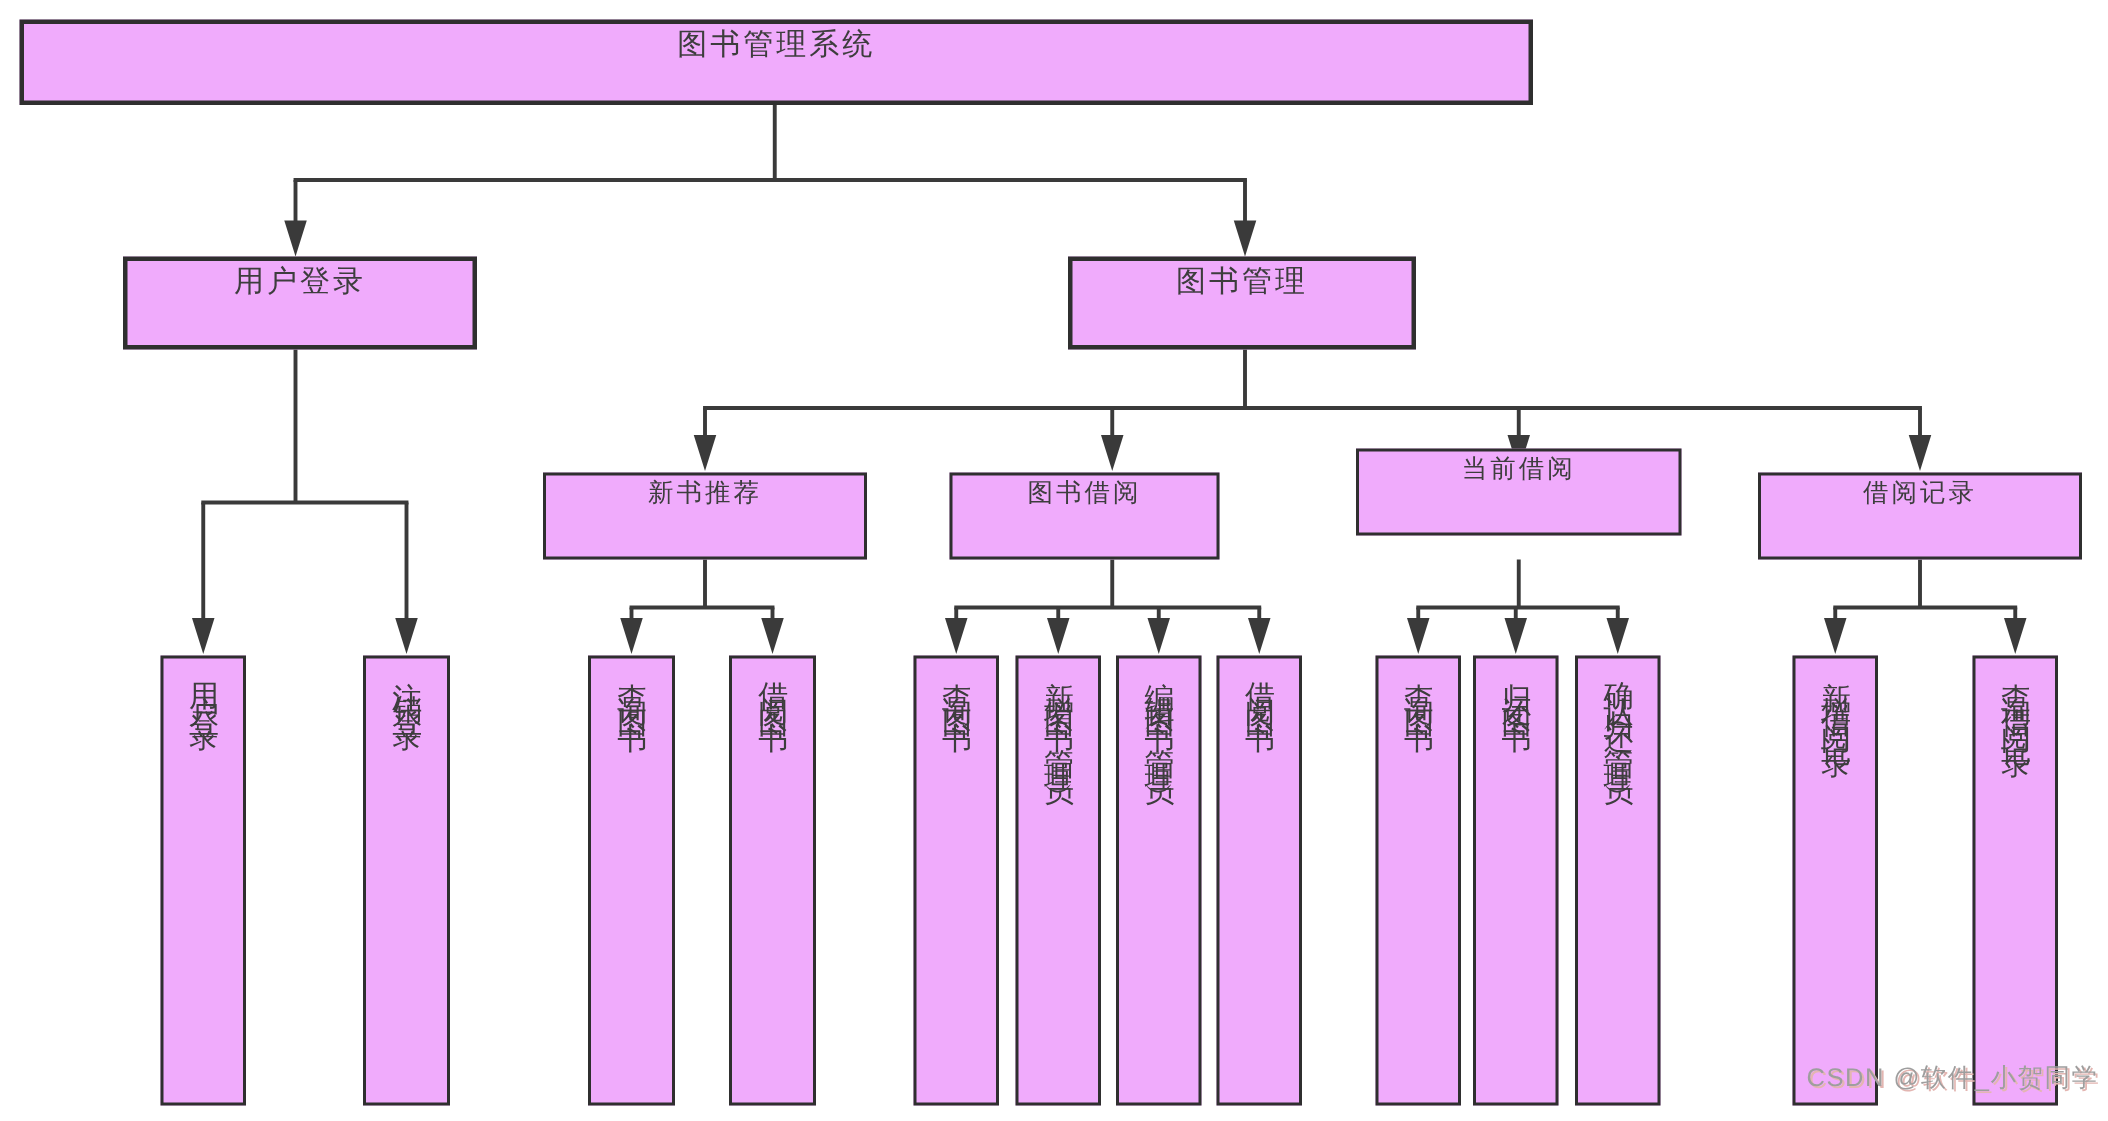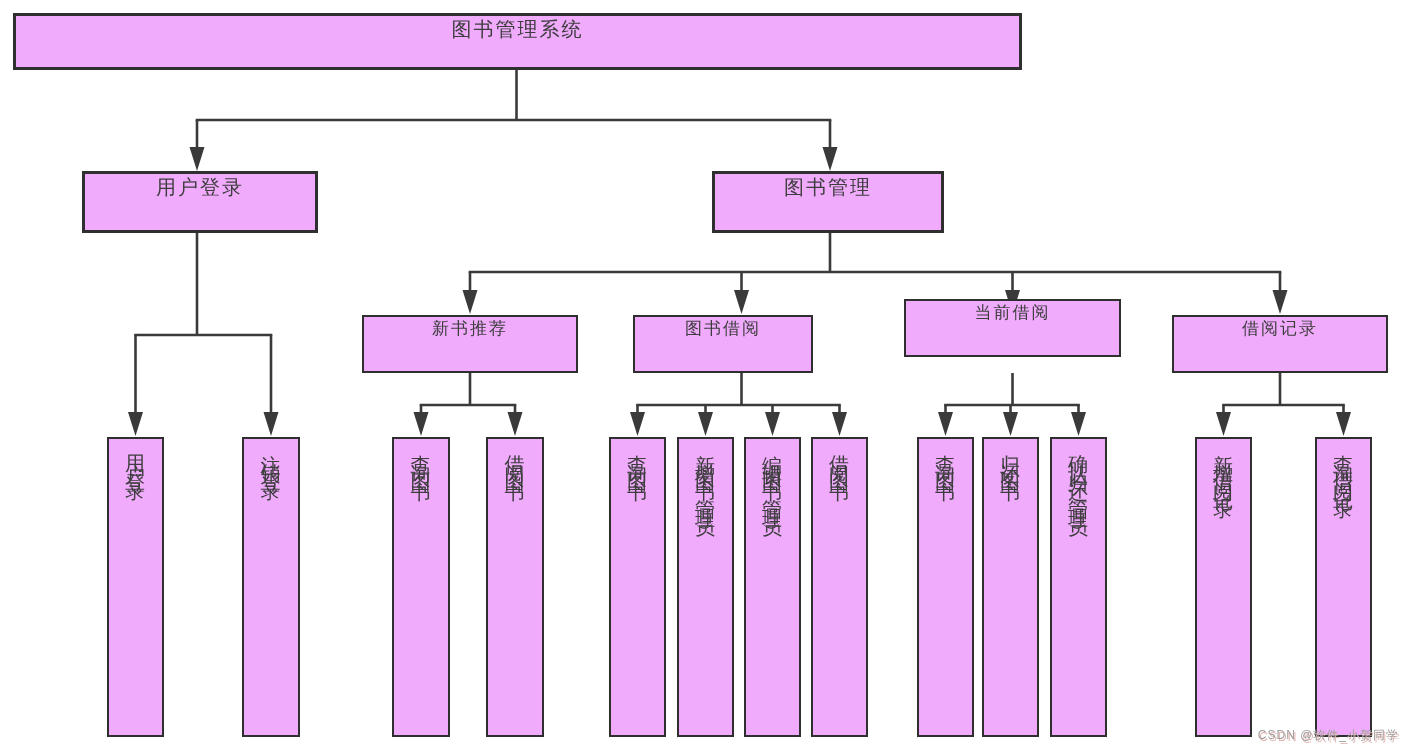--- a/index.html
+++ b/index.html
@@ -25,22 +25,22 @@
   .root,.lvl2{font-size:20px;}
   .lvl3{border-width:2.5px;font-size:17px;}
   .leaf{border-width:2.5px;}
   .h-label{letter-spacing:2px;white-space:nowrap;}
   .v-label{
     writing-mode:vertical-lr; text-orientation:mixed;
     font-size:20px; letter-spacing:9px; line-height:1;
     white-space:nowrap;
   }
   #watermark{
-    position:absolute; right:6px; bottom:3px;
-    font-size:12px; letter-spacing:1px;
+    position:absolute; right:6px; bottom:17px;
+    font-size:17px; letter-spacing:1px;
     color:var(--watermark,#9e9e9e);
     text-shadow:1.5px 1.5px 0 var(--watermark-shadow,#e3b6b2);
     white-space:nowrap;
   }
 </style>
 </head>
 <body>
 
 <div id="stage">
 

